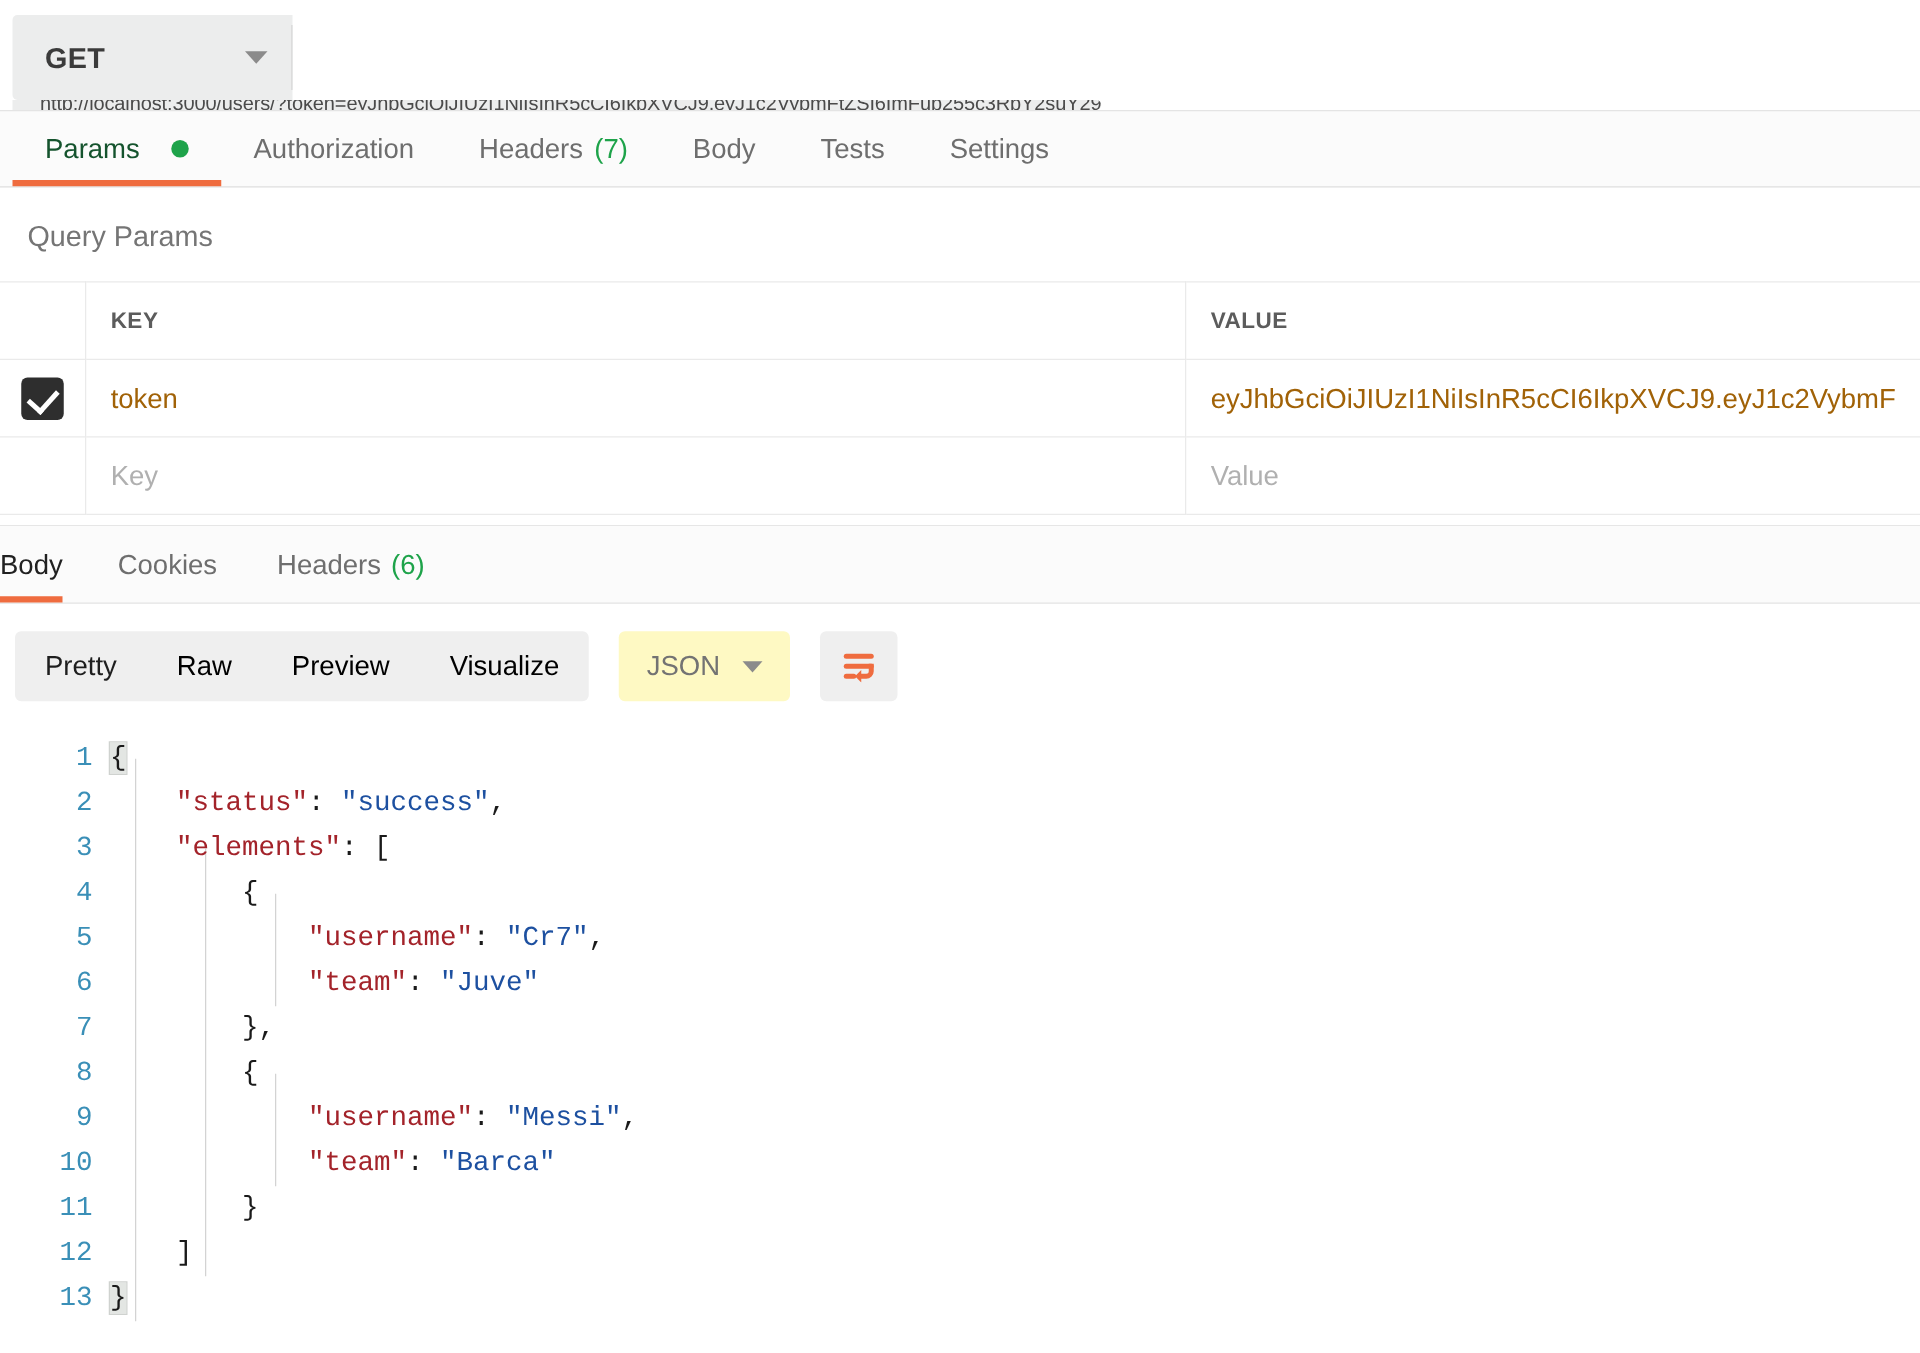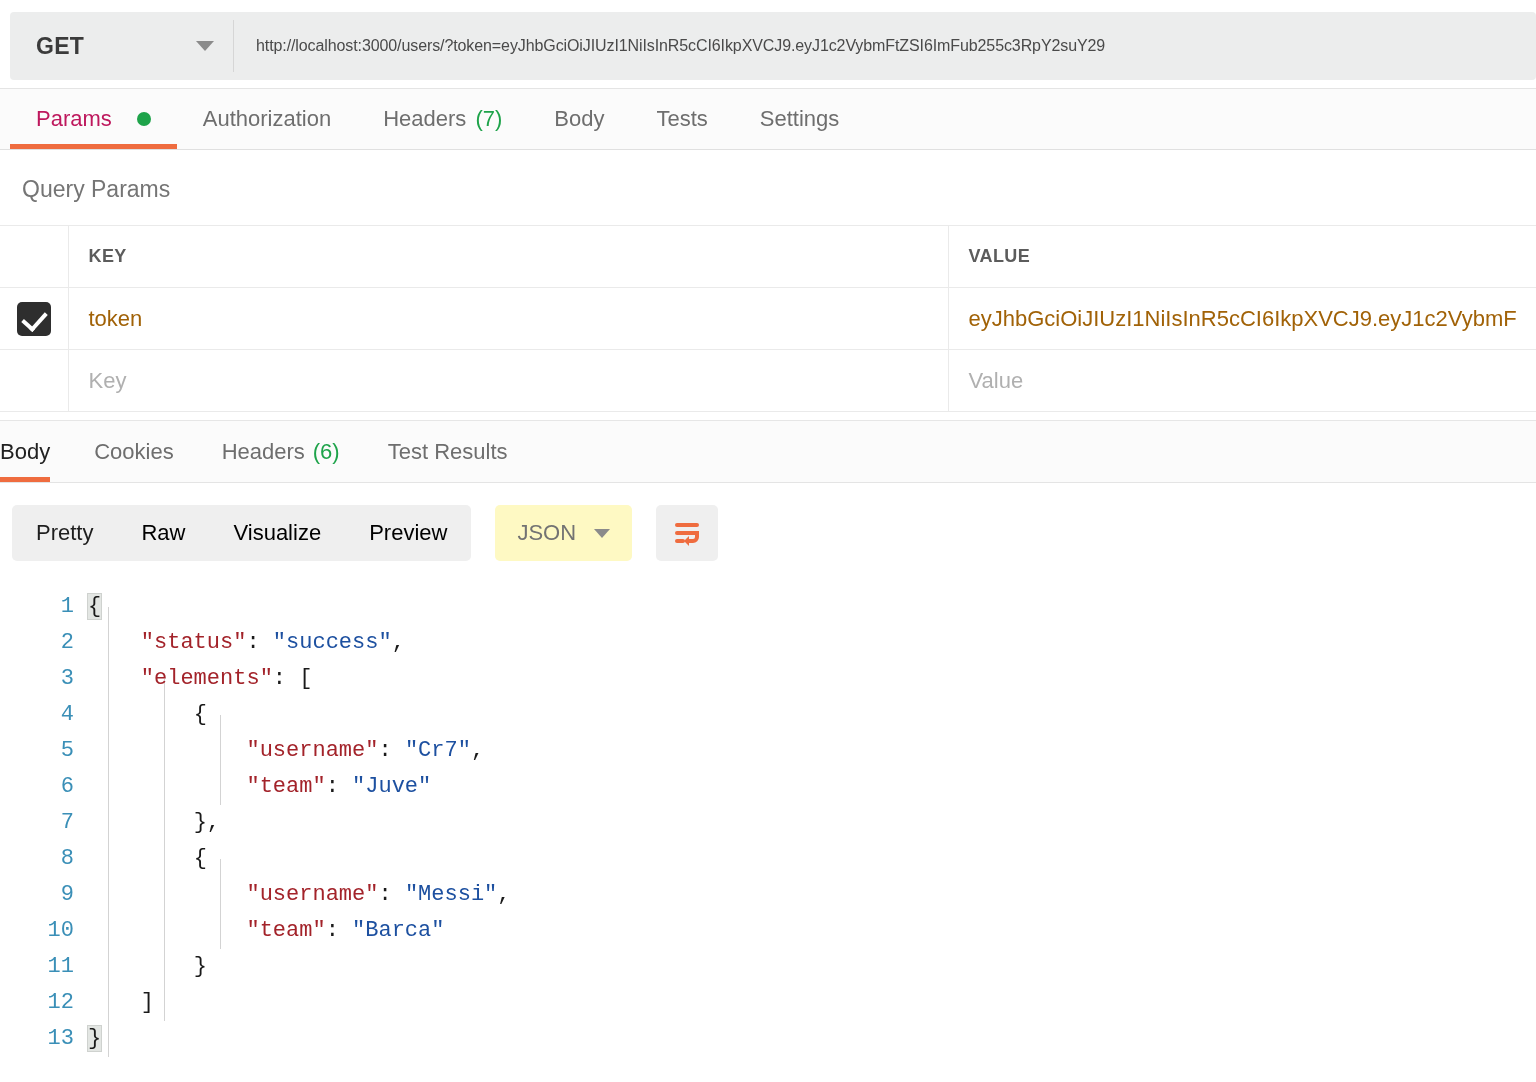--- a/index.html
+++ b/index.html
@@ -11,20 +11,21 @@
     overflow: hidden;
   }
 
   
   .urlbar {
     height: 88px;
     background: #ffffff;
     display: flex;
     align-items: flex-start;
     padding: 12px 0 0 10px;
+    flex-direction: column;
   }
   .method-select {
     width: 224px;
     height: 68px;
     background: #eceded;
     border-radius: 4px 0 0 4px;
     display: flex;
     align-items: center;
     justify-content: space-between;
     padding: 0 20px 0 26px;
@@ -81,21 +82,21 @@
     display: flex;
     align-items: center;
     gap: 9px;
     padding: 0 26px;
     font-size: 22px;
     color: #6e6e6e;
     position: relative;
     cursor: pointer;
     white-space: nowrap;
   }
-  .req-tab.active { color: #be185d; gap: 25px; }
+  .req-tab.active { color: #14532d; gap: 25px; }
   .req-tab.active::after {
     content: "";
     position: absolute;
     left: 0; right: 0; bottom: 0;
     height: 5px;
     background: #ef6c3f;
   }
   .green-dot {
     width: 14px; height: 14px;
     border-radius: 50%;
@@ -350,31 +351,28 @@
     <div class="resp-tab active">
       <span>Body</span>
     </div>
     <div class="resp-tab">
       <span>Cookies</span>
     </div>
     <div class="resp-tab">
       <span>Headers</span>
       <span class="count-green">(6)</span>
     </div>
-    <div class="resp-tab">
-      <span>Test Results</span>
-    </div>
   </div>
 
   <div class="fmt-bar">
     <div class="seg-group">
       <span class="seg active">Pretty</span>
       <span class="seg">Raw</span>
+      <span class="seg">Preview</span>
       <span class="seg">Visualize</span>
-      <span class="seg">Preview</span>
     </div>
 
     <div class="lang-group">
       <span class="lang-label">JSON</span>
       <span class="caret-sm"></span>
     </div>
 
     <div class="wrap-btn">
       <svg width="30" height="26" viewBox="0 0 30 26">
         <rect x="3" y="3" width="24" height="4" rx="2" fill="#ef6c3f"></rect>

